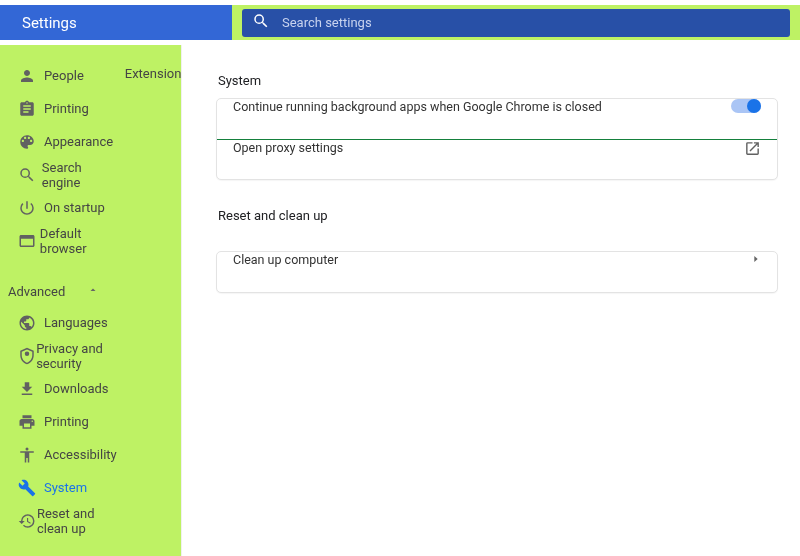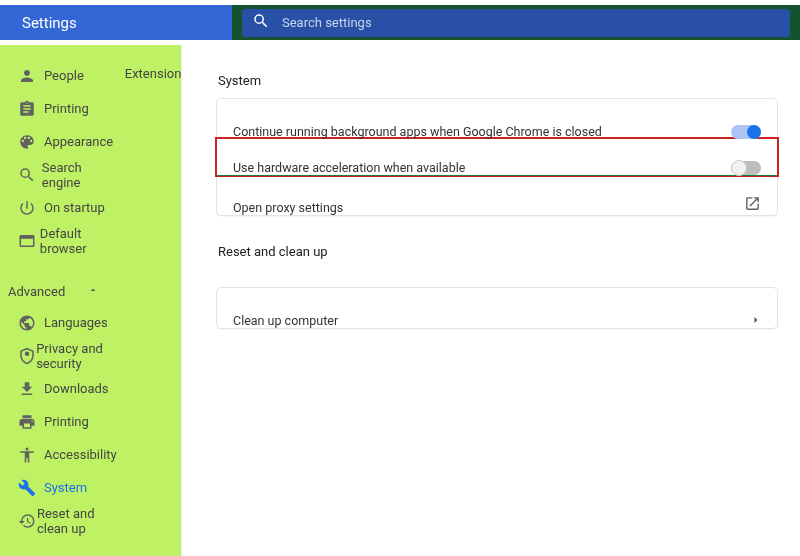--- a/index.html
+++ b/index.html
@@ -1,39 +1,39 @@
 <!DOCTYPE html>
 <html><head>
 <meta charset="utf-8">
 <style>
 *{box-sizing:border-box;margin:0;padding:0;font-family:Roboto,Arial,sans-serif}
 body{width:800px;height:556px;background:#fff;overflow:hidden;font-size:13px;color:#444}
 .header{height:45px;display:flex;align-items:center}
 .title-area{width:232px;height:35px;background:#3367D6;color:#fff;display:flex;align-items:center;padding-left:22px;font-size:15px}
-.search-area{flex:1;height:35px;background:#14532d;display:flex;align-items:center;padding:0 10px}
+.search-area{flex:1;height:35px;background:#bef264;display:flex;align-items:center;padding:0 10px}
 .search-box{flex:1;height:28px;background:#2850A7;border-radius:3px;display:flex;align-items:center;padding:0 10px;color:#fff}
 .search-box svg{width:18px;height:18px;margin-right:12px}
 .search-input{background:transparent;border:none;color:#fff;font-size:13px;width:100%;outline:none}
 .search-input::placeholder{color:#c8d3ef}
 .layout{display:flex;height:521px}
 .sidebar{width:182px;background:#bef264;display:flex;flex-direction:row;border-right:1px solid #f0f0f0}
 .nav{flex:1}
 .nav-item{height:33px;display:flex;align-items:center;padding-left:18px;cursor:pointer;color:#454545;font-size:13px}
 .nav-item .ico{width:26px;display:flex;align-items:center;color:#616161}
 .nav-item.active{color:#1A73E8}
 .nav-item.active .ico{color:#1A73E8}
 .nav-item svg{width:18px;height:18px}
 .advanced{height:30px;display:flex;align-items:center;padding:0 18px 0 8px;cursor:pointer;color:#454545;font-size:13px;justify-content:space-between;margin-top:19px}
 .sep{height:1px;background:#e0e0e0;margin:6px 0}
 .extensions{height:36px;display:flex;align-items:flex-end;justify-content:space-between;padding:0 18px 0 8px;cursor:pointer;color:#454545;font-size:13px}
 .extensions svg{width:16px;height:16px;color:#616161}
 .main{flex:1;background:#fff;padding:0 22px 0 34px;overflow:auto}
 .section-title{font-size:13px;color:#202124;margin:28px 0 10px 2px}
 .card{background:#fff;border:1px solid #e3e3e3;border-radius:5px;box-shadow:0 1px 1px rgba(0,0,0,0.04)}
-.row{height:40px;display:flex;align-items:flex-end;justify-content:space-between;padding:0 16px;cursor:pointer;color:#333;font-size:12.5px}
+.row{height:40px;display:flex;align-items:flex-start;justify-content:space-between;padding:0 16px;cursor:pointer;color:#333;font-size:12.5px}
 .row+.row{border-top:1px solid #15803d}
 .row.highlight{border:2.5px solid #cc2222;margin:-2px}
 .toggle{width:30px;height:14px;border-radius:7px;position:relative}
 .toggle::after{content:"";position:absolute;width:14px;height:14px;border-radius:50%;top:0}
 .toggle.on{background:#aac5f5}
 .toggle.on::after{right:0;background:#1A73E8}
 .toggle.off{background:#bdbdbd}
 .toggle.off::after{left:0;background:#f1f1f1;border:1px solid #ccc;top:-1px}
 .chev{color:#666}
 .openext svg{width:17px;height:17px;color:#616161}
@@ -185,24 +185,20 @@
     <div style="height:10px"></div>
   </div>
 
   <div class="main">
     <div class="section-title">System</div>
     <div class="card">
       <div class="row">
         <span>Continue running background apps when Google Chrome is closed</span>
         <span class="toggle on"></span>
       </div>
-      <div class="row highlight">
-        <span>Use hardware acceleration when available</span>
-        <span class="toggle off"></span>
-      </div>
       <div class="row">
         <span>Open proxy settings</span>
         <span class="openext"><svg viewBox="0 0 24 24" fill="currentColor">
               <path d="M19 19H5V5h7V3H5a2 2 0 00-2 2v14c0 1.1.9 2 2 2h14a2 2 0 002-2v-7h-2v7zM14 3v2h3.59l-9.83 9.83 1.41 1.41L19 6.41V10h2V3h-7z"></path>
             </svg></span>
       </div>
     </div>
 
     <div class="section-title">Reset and clean up</div>
     <div class="gap"></div>

